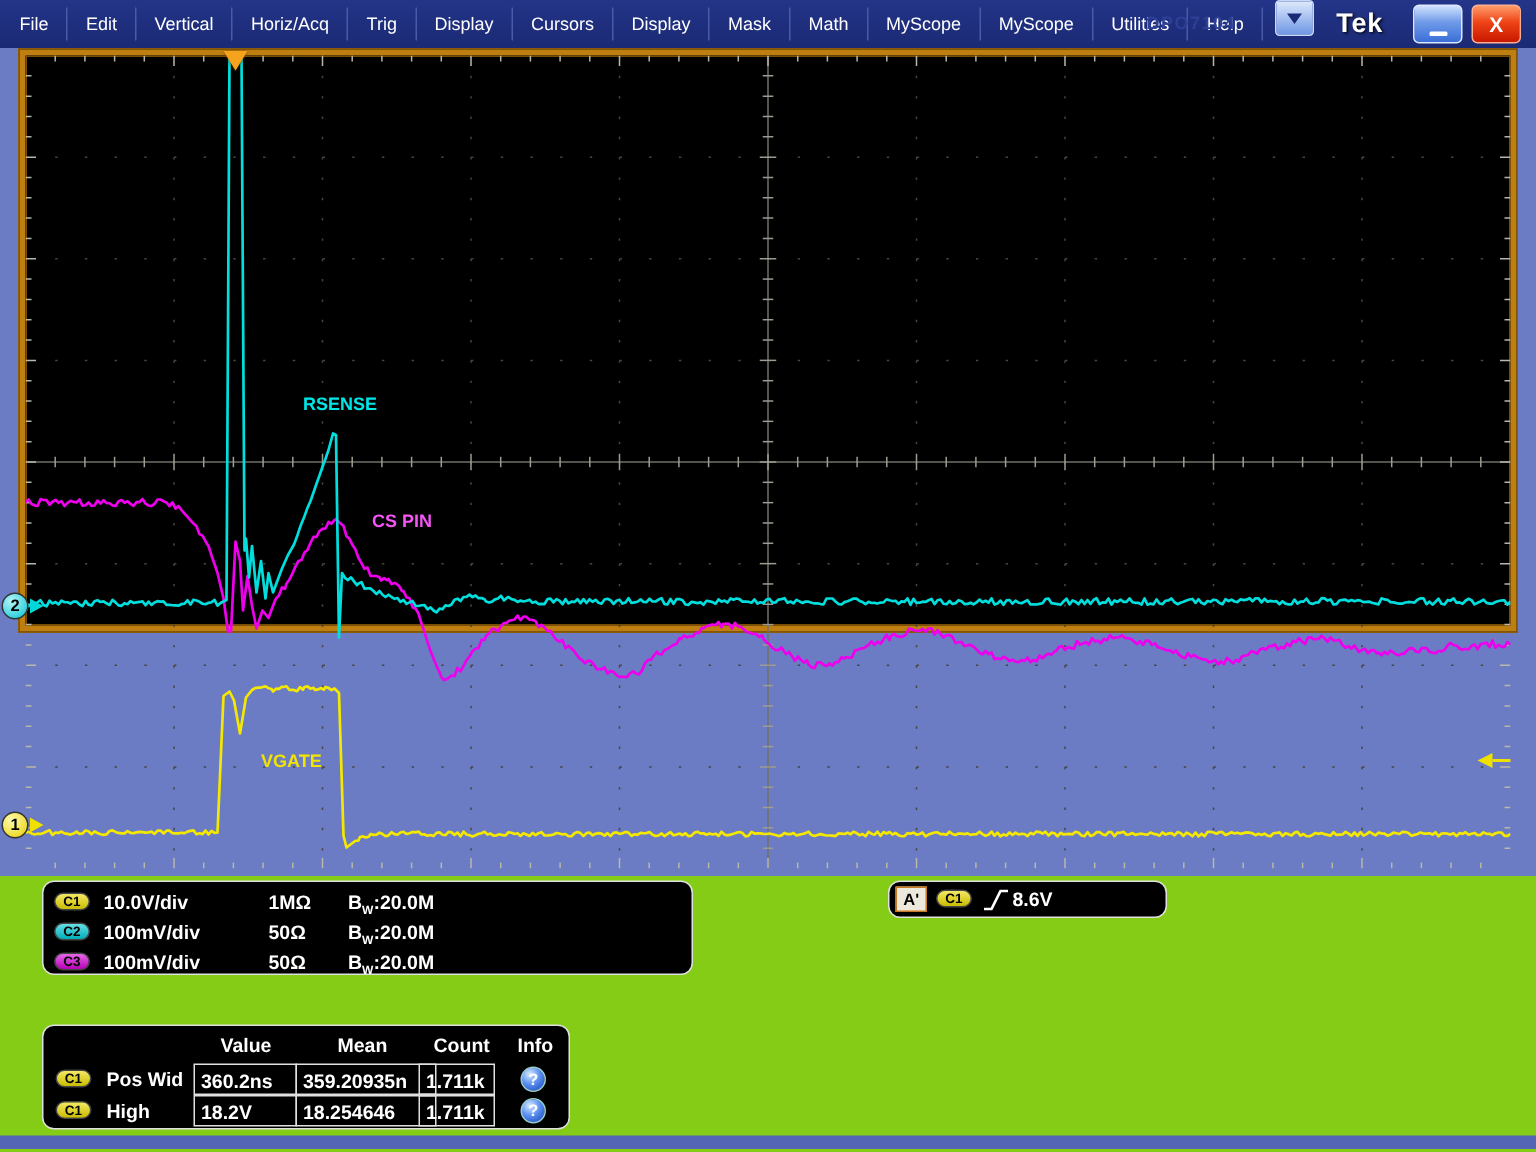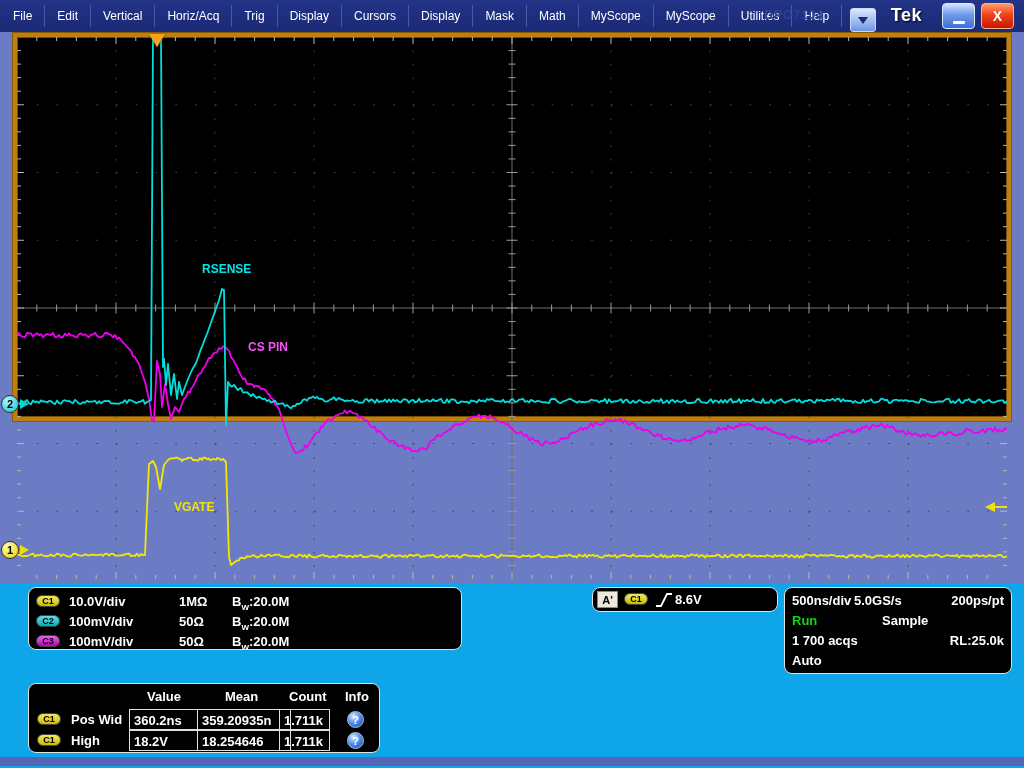--- a/index.html
+++ b/index.html
@@ -1,21 +1,21 @@
 <!DOCTYPE html>
 <html><head>
 <meta charset="utf-8">
 <style>
   * { margin:0; padding:0; box-sizing:border-box; }
   body { background:#222; font-family:"Liberation Sans", sans-serif; }
   .screen { position:relative; width:1024px; height:768px; background:#000; overflow:hidden; }
 
   
   .titlebar { position:absolute; left:0; top:0; width:1024px; height:32px;
-    background:linear-gradient(#243488,#1a2a74); display:flex; align-items:flex-end; }
+    background:linear-gradient(#243488,#1a2a74); display:flex; align-items:flex-start; }
   .menu-item { color:#fff; font-size:12px; padding:0 12px; height:22px; line-height:22px;
     border-right:1px solid #4a5aa8; cursor:default; white-space:nowrap; }
   .menu-item:first-child { border-left:1px solid transparent; }
   .dropdown-btn { width:26px; height:24px; margin-left:8px; border-radius:3px;
     background:linear-gradient(#dce9fb,#6f97e4); border:1px solid #c8d8f8;
     display:flex; align-items:center; justify-content:center; }
   .dropdown-btn .tri { width:0; height:0; border-left:5px solid transparent;
     border-right:5px solid transparent; border-top:7px solid #1a2a74; }
   .model-ghost { position:absolute; right:200px; top:8px; color:#2e3f96; font-size:12px; font-weight:bold; letter-spacing:1px; }
   .tek-logo { position:absolute; right:102px; top:5px; color:#fff; font-size:18px; font-weight:bold;
@@ -43,21 +43,21 @@
   .marker-arrow-right { position:absolute; width:0; height:0; z-index:5;
     border-top:5px solid transparent; border-bottom:5px solid transparent; }
   .marker-arrow-right.c2 { border-left:9px solid #00d8d8; }
   .marker-arrow-right.c1 { border-left:9px solid #f0e000; }
   .trig-level-arrow { position:absolute; z-index:5; }
   .trig-level-arrow .head { position:absolute; left:0; top:0; width:0; height:0;
     border-top:5px solid transparent; border-bottom:5px solid transparent; border-right:10px solid #f0e000; }
   .trig-level-arrow .tail { position:absolute; left:10px; top:4px; width:12px; height:2px; background:#f0e000; }
 
   
-  .bottom-area { position:absolute; left:0; top:584px; width:1024px; height:184px; background:#0ea5e9;
+  .bottom-area { position:absolute; left:0; top:584px; width:1024px; height:184px; background:#84cc16;
     color:#fff; font-weight:bold; font-size:13px; }
   .panel { position:absolute; background:#000; border:1px solid #e0e0e0; border-radius:8px; }
 
   .ch-panel { left:28px; top:3px; width:434px; height:63px; padding-top:3px; }
   .ch-row { position:relative; height:19px; margin-top:1px; }
   .badge { position:absolute; width:24px; height:12px; border-radius:7px; border:1px solid #444;
     color:#000; font-size:9px; font-weight:bold; text-align:center; line-height:11px; top:3px; }
   .ch-row .badge { left:7px; }
   .ch-scale { position:absolute; left:40px; top:2px; }
   .ch-imp { position:absolute; left:150px; top:2px; }
@@ -463,38 +463,20 @@
       <div class="trig-inner">
         <span class="trig-src">A'</span>
         <span class="badge trig-badge" id="trig-ch-badge" style="background: linear-gradient(rgba(255, 255, 255, 0.4), rgba(0, 0, 0, 0.133)), rgb(234, 217, 0);">C1</span>
         <svg class="trig-slope" width="18" height="18">
           <polyline points="1,15 6,15 12,3 17,3" fill="none" stroke="#fff" stroke-width="1.8"></polyline>
         </svg>
         <span class="trig-level">8.6V</span>
       </div>
     </div>
 
-    <div class="panel tb-panel">
-      <div class="tb-row">
-        <span class="tb-a">500ns/div</span>
-        <span class="tb-scale2">5.0GS/s</span>
-        <span class="tb-right">200ps/pt</span>
-      </div>
-      <div class="tb-row">
-        <span class="tb-a run-state">Run</span>
-        <span class="tb-mid">Sample</span>
-      </div>
-      <div class="tb-row">
-        <span class="tb-a">1 700 acqs</span>
-        <span class="tb-right">RL:25.0k</span>
-      </div>
-      <div class="tb-row">
-        <span class="tb-a">Auto</span>
-      </div>
-    </div>
 
     <div class="panel meas-panel">
       <div class="meas-header">
         <span class="mh-value">Value</span>
         <span class="mh-mean">Mean</span>
         <span class="mh-count">Count</span>
         <span class="mh-info">Info</span>
       </div>
       <div id="meas-rows">
           <div class="meas-row">

